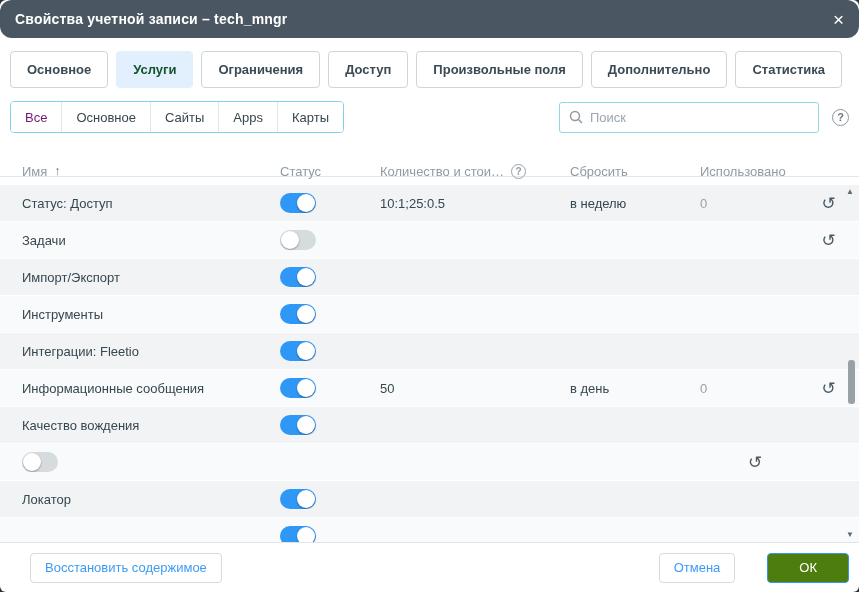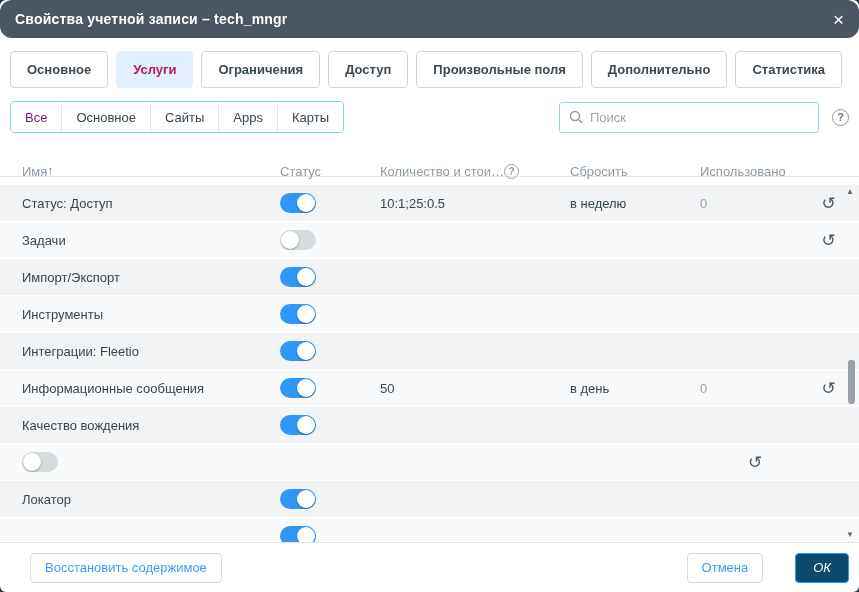--- a/index.html
+++ b/index.html
@@ -33,21 +33,21 @@
     cursor: pointer; color: #fff;
   }
   
   .tabsrow { display: flex; gap: 8px; padding: 13px 10px 6px; flex: 0 0 auto; }
   .tab {
     font-family: "Liberation Sans", sans-serif;
     font-size: 13px; font-weight: 700; color: #3c4a54;
     background: #fff; border: 1px solid #cfd4d8; border-radius: 4px;
     padding: 0 16px; height: 37px; cursor: pointer; white-space: nowrap;
   }
-  .tab.active { background: #e2f0fd; border-color: #e2f0fd; color: #be185d; text-align: right; }
+  .tab.active { background: #e2f0fd; border-color: #e2f0fd; color: #14532d; text-align: right; }
   
   .filterrow { display: flex; align-items: center; padding: 7px 10px 9px; flex: 0 0 auto; }
   .segmented {
     display: flex; align-items: stretch;
     border: 1px solid #7fd4e4; border-radius: 4px;
     overflow: hidden; height: 32px; background: #fff;
   }
   .seg {
     font-size: 13px; color: #37474f; background: #fff;
     padding: 0 14px; display: flex; align-items: center;
@@ -79,21 +79,21 @@
     display: grid;
     grid-template-columns: 258px 100px 190px 130px 110px 1fr;
     padding-left: 22px; padding-right: 12px;
     align-items: center;
   }
   .thead {
     flex: 0 0 35px; height: 35px;
     color: #8f9ba5; font-size: 13px;
     border-bottom: 1px solid #e4e7e9;
   }
-  .thead .hcell { display: flex; align-items: center; white-space: nowrap; overflow: hidden; margin-top: 24px; }
+  .thead .hcell { display: flex; align-items: center; gap: 7px; white-space: nowrap; overflow: hidden; margin-top: 24px; }
   .sortarrow { color: #6d777e; font-size: 12px; }
   .minihelp {
     width: 15px; height: 15px; border: 1px solid #97a2aa; border-radius: 50%;
     color: #8f9ba5; font-size: 10px; font-weight: 700;
     display: inline-flex; align-items: center; justify-content: center;
     cursor: pointer; flex: 0 0 auto;
   }
   .tbodywrap { flex: 1 1 auto; overflow: hidden; position: relative; padding-top: 8px; }
   .row { height: 36px; margin-bottom: 1px; font-size: 13px; color: #37474f; }
   .row:nth-child(odd)  { background: #f1f3f5; }
@@ -134,21 +134,21 @@
     border-top: 1px solid #e2e5e7;
     display: flex; align-items: center;
     padding: 0 10px; gap: 12px;
   }
   .btn {
     font-family: "Liberation Sans", sans-serif;
     height: 30px; border-radius: 4px; font-size: 13px; cursor: pointer;
     display: inline-flex; align-items: center; justify-content: center; margin-left: 20px;
   }
   .btn.outline { background: #fff; border: 1px solid #d7dbde; color: #3d9bf5; padding: 0 14px; }
-  .btn.primary { background: #0c4a6e; border: 1px solid #2f97f5; color: #fff; padding: 0 17px; font-style: italic; }
+  .btn.primary { background: #4d7c0f; border: 1px solid #2f97f5; color: #fff; padding: 0 31px; }
   .spacer { flex: 1; }
 </style>
 </head>
 <body>
 
 <div class="modal">
 
   <div class="titlebar">
     <span class="title">Свойства учетной записи – tech_mngr</span>
     <span class="close">×</span>

